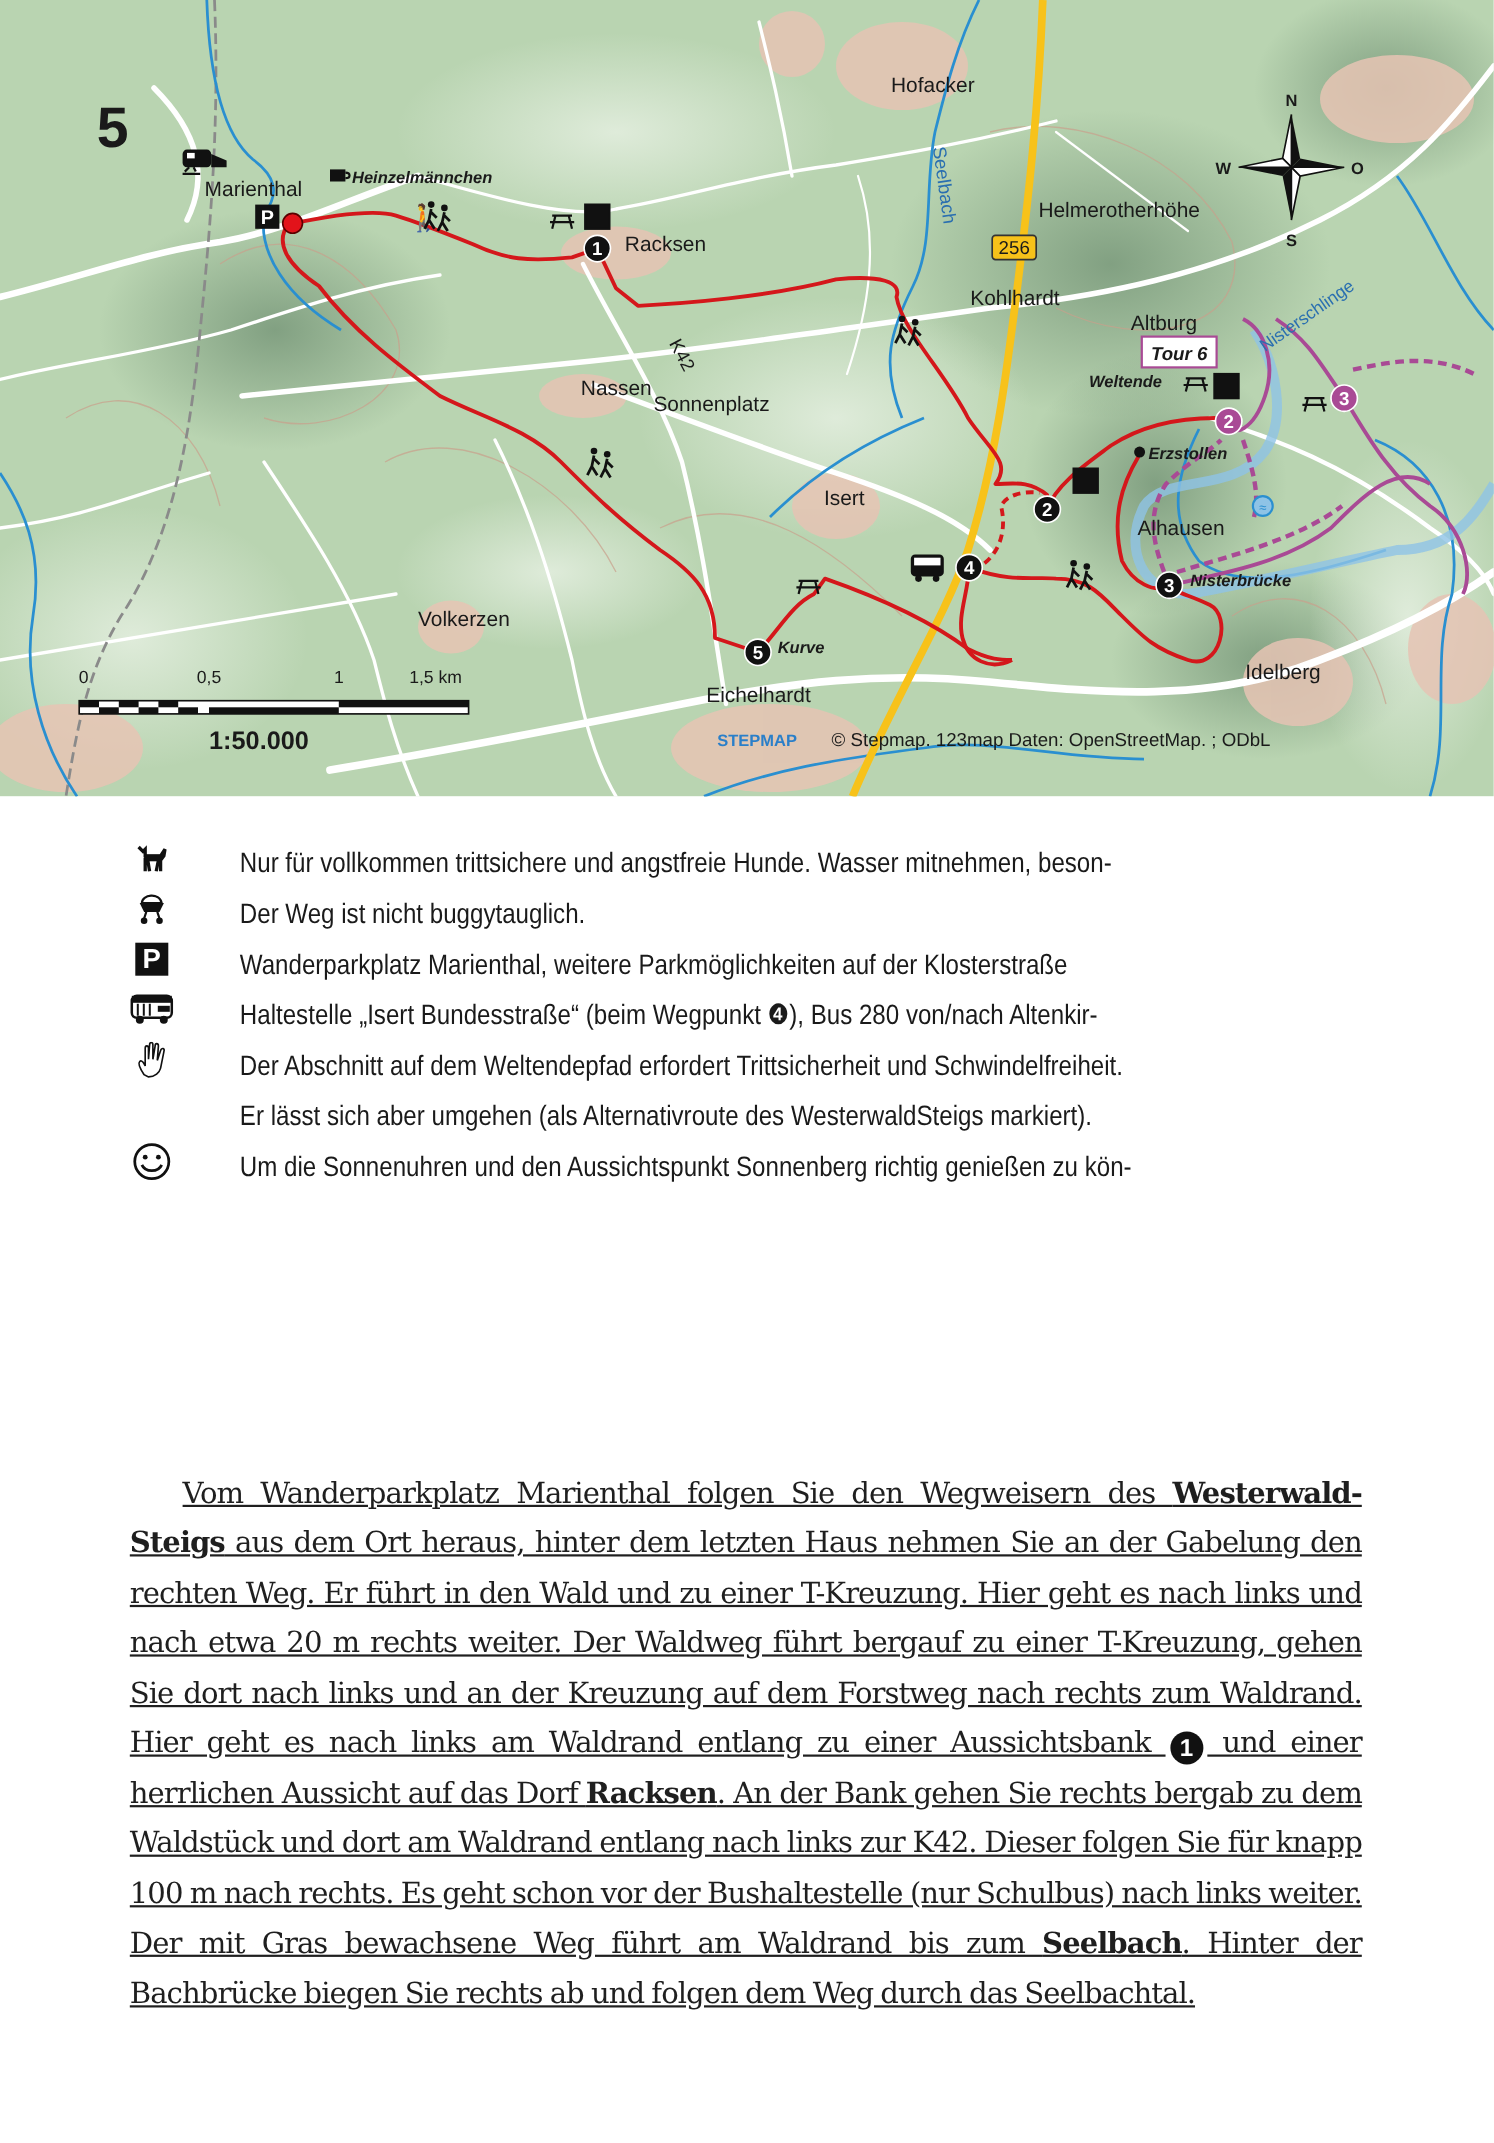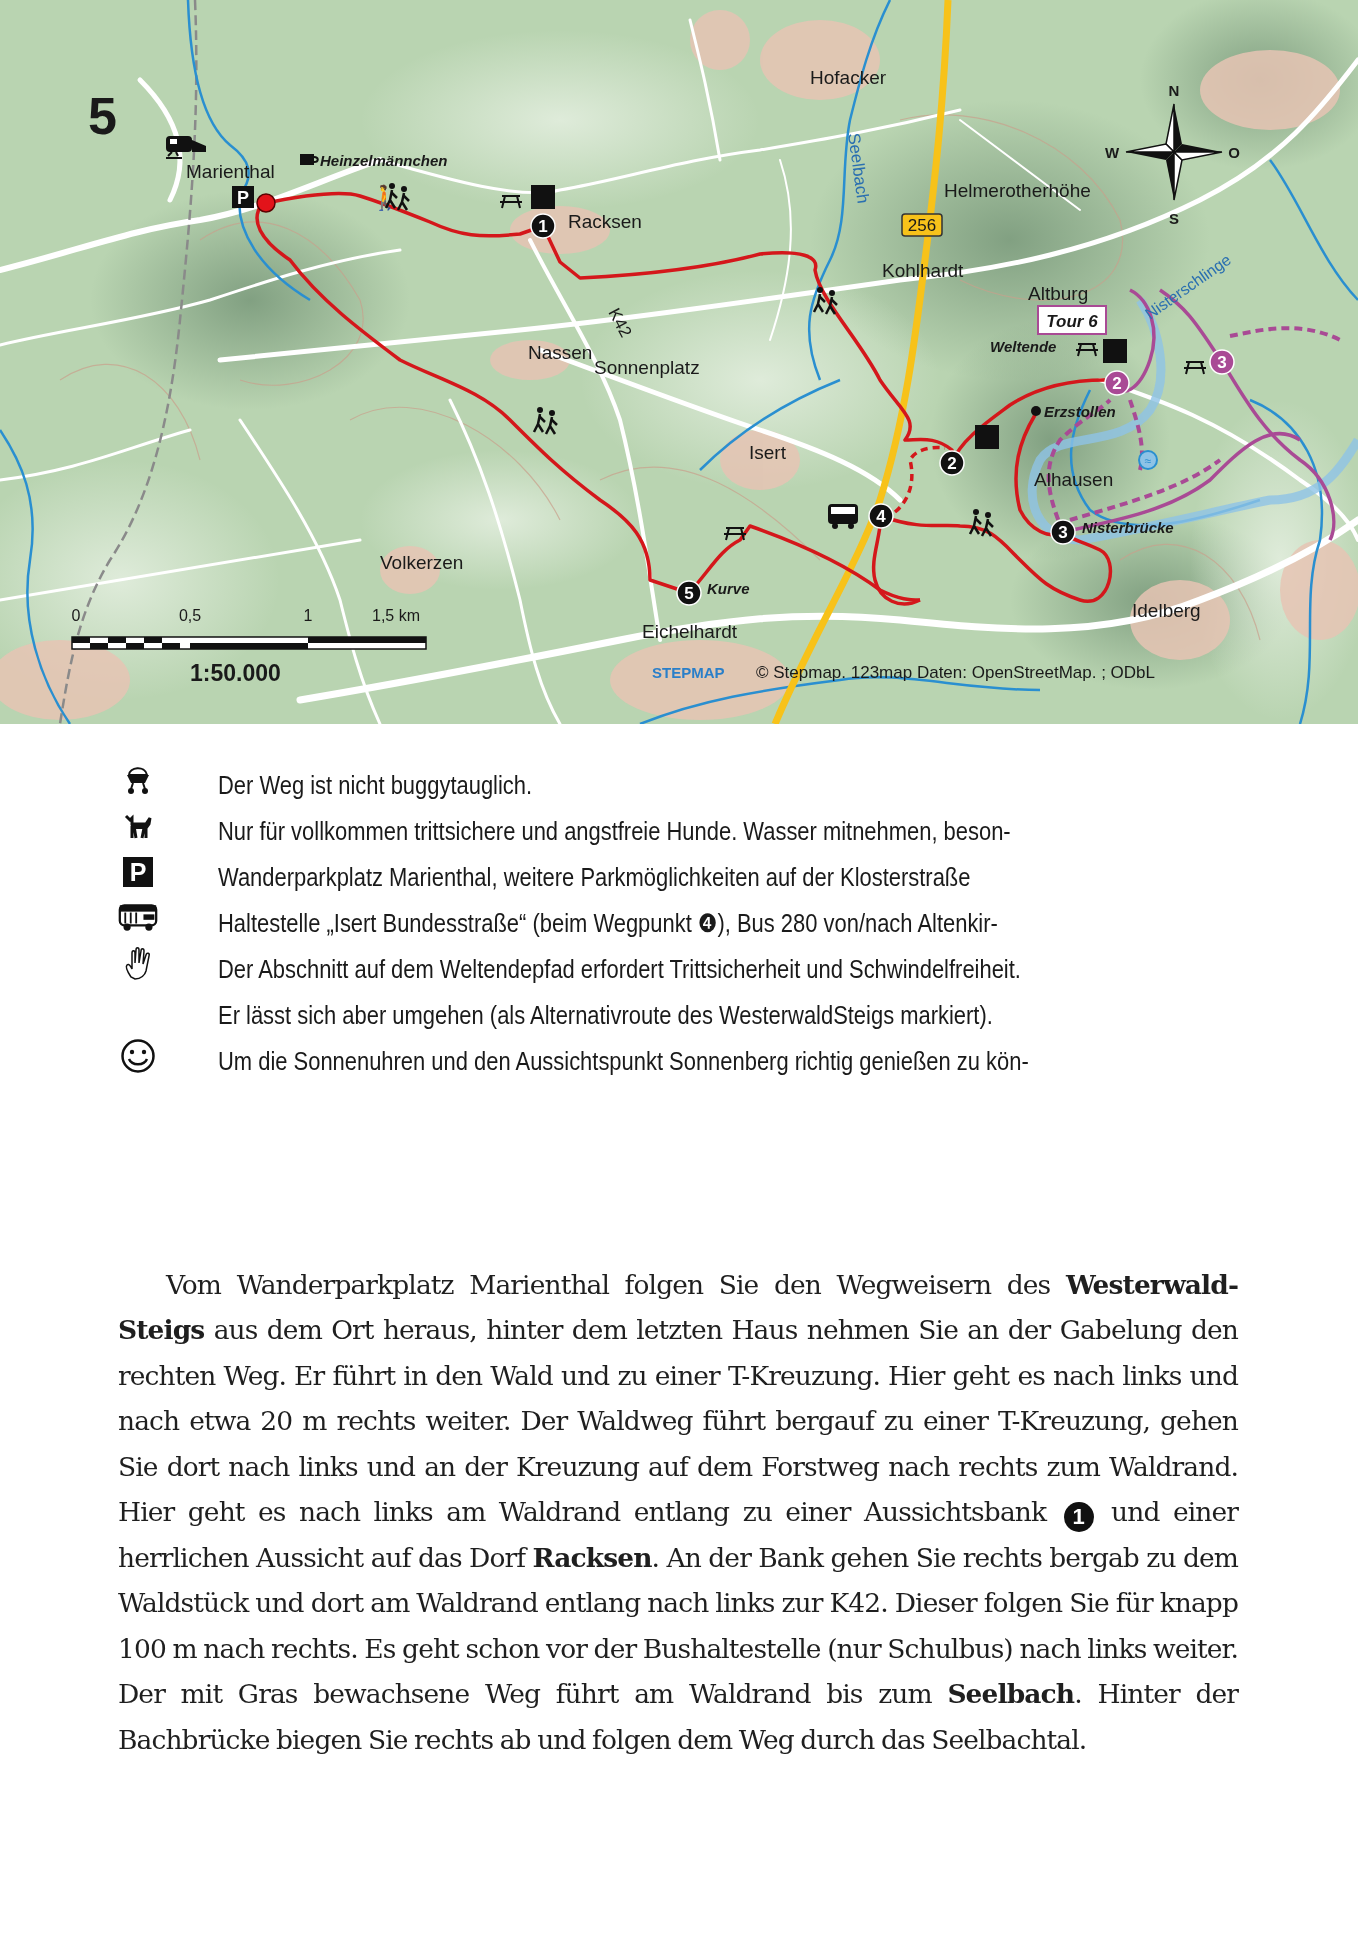--- a/index.html
+++ b/index.html
@@ -3,21 +3,21 @@
   <meta charset="utf-8">
   <style>
     html, body { margin: 0; padding: 0; background: #ffffff; }
     body { width: 1358px; height: 1948px; position: relative; overflow: hidden; font-family: "Liberation Sans", sans-serif; color: #1a1a1a; }
     #map { position: absolute; left: 0; top: 0; width: 1358px; height: 724px; display: block; }
     .maplabel { font-family: "Liberation Sans", sans-serif; fill: #1a1a1a; }
     .legend { position: absolute; left: 0; top: 758px; width: 1358px; }
     .legend-row { position: relative; height: 46px; }
     .legend-row .icon { position: absolute; left: 118px; top: 4px; width: 40px; height: 36px; display: flex; align-items: center; justify-content: center; }
     .legend-row .txt { position: absolute; left: 218px; top: 4px; width: 1020px; font-family: "Liberation Sans", sans-serif; font-size: 25.5px; line-height: 46px; transform: scaleX(0.86); transform-origin: left center; white-space: nowrap; }
-    .body-text { position: absolute; left: 118px; top: 1235px; width: 1120px; font-family: "DejaVu Serif", serif; font-size: 26.5px; line-height: 45.5px; text-align: justify; text-indent: 48px; letter-spacing: -0.9px; word-spacing: -1px; color: #1f1f1f; }
+    .body-text { position: absolute; left: 118px; top: 1308px; width: 1120px; font-family: "DejaVu Serif", serif; font-size: 26.5px; line-height: 45.5px; text-align: justify; text-indent: 48px; letter-spacing: -0.9px; word-spacing: -1px; color: #1f1f1f; text-decoration: underline; }
     .body-text b { font-weight: bold; }
     .circ { display: inline-block; width: 30px; height: 30px; line-height: 30px; border-radius: 50%; background: #111; color: #fff; text-align: center; font-family: "Liberation Sans", sans-serif; font-weight: bold; font-size: 22px; text-indent: 0; letter-spacing: 0; vertical-align: -3px; margin: 0 4px; }
     .ic-p { width: 30px; height: 30px; background: #111; color: #fff; font-weight: bold; font-size: 25px; line-height: 30px; text-align: center; font-family: "Liberation Sans", sans-serif; }
   </style>
 </head>
 <body>
 
 <svg id="map" viewBox="0 0 1358 724" xmlns="http://www.w3.org/2000/svg">
   <defs>
     <radialGradient id="hill1" cx="50%" cy="50%" r="50%">
@@ -267,38 +267,38 @@
     <text x="396" y="621" font-size="16" class="maplabel" text-anchor="middle">1,5 km</text>
     <text x="190" y="681" font-size="23" font-weight="bold" class="maplabel">1:50.000</text>
   </g>
   <text x="652" y="678" font-size="15" font-weight="bold" fill="#2a7fc9" font-family="Liberation Sans, sans-serif">STEPMAP</text>
   <text x="756" y="678" font-size="17" class="maplabel">© Stepmap. 123map  Daten: OpenStreetMap. ; ODbL</text>
 </svg>
 
 <div class="legend" id="legend">
     <div class="legend-row">
       <span class="icon">
+        <svg width="32" height="28" viewBox="0 0 32 28">
+          <path d="M4,4 L8,8 L10,6 L10,12 L24,12 L28,6 L27,12 L24,16 L24,26 M22,16 L20,26 M10,14 L10,26 M12,14 L14,26" stroke="#111" stroke-width="3" fill="none"></path>
+          <rect x="9" y="11" width="16" height="6" fill="#111"></rect>
+        </svg>
+      </span>
+      <span class="txt">Nur für vollkommen trittsichere und angstfreie Hunde. Wasser mitnehmen, beson-</span>
+    </div>
+    <div class="legend-row">
+      <span class="icon">
         <svg width="30" height="34" viewBox="0 0 30 34">
           <path d="M6,12 C6,4 22,2 24,12 Z" fill="#fff" stroke="#111" stroke-width="2"></path>
           <path d="M4,12 L26,12 L22,20 L8,20 Z" fill="#111"></path>
           <circle cx="8" cy="28" r="3" fill="#111"></circle>
           <circle cx="22" cy="28" r="3" fill="#111"></circle>
           <path d="M10,20 L8,26 M20,20 L22,26" stroke="#111" stroke-width="2"></path>
         </svg>
       </span>
       <span class="txt">Der Weg ist nicht buggytauglich.</span>
-    </div>
-    <div class="legend-row">
-      <span class="icon">
-        <svg width="32" height="28" viewBox="0 0 32 28">
-          <path d="M4,4 L8,8 L10,6 L10,12 L24,12 L28,6 L27,12 L24,16 L24,26 M22,16 L20,26 M10,14 L10,26 M12,14 L14,26" stroke="#111" stroke-width="3" fill="none"></path>
-          <rect x="9" y="11" width="16" height="6" fill="#111"></rect>
-        </svg>
-      </span>
-      <span class="txt">Nur für vollkommen trittsichere und angstfreie Hunde. Wasser mitnehmen, beson-</span>
     </div>
     <div class="legend-row">
       <span class="icon">
         <div class="ic-p">P</div>
       </span>
       <span class="txt">Wanderparkplatz Marienthal, weitere Parkmöglichkeiten auf der Klosterstraße</span>
     </div>
     <div class="legend-row">
       <span class="icon">
         <svg width="44" height="32" viewBox="0 0 44 32">

